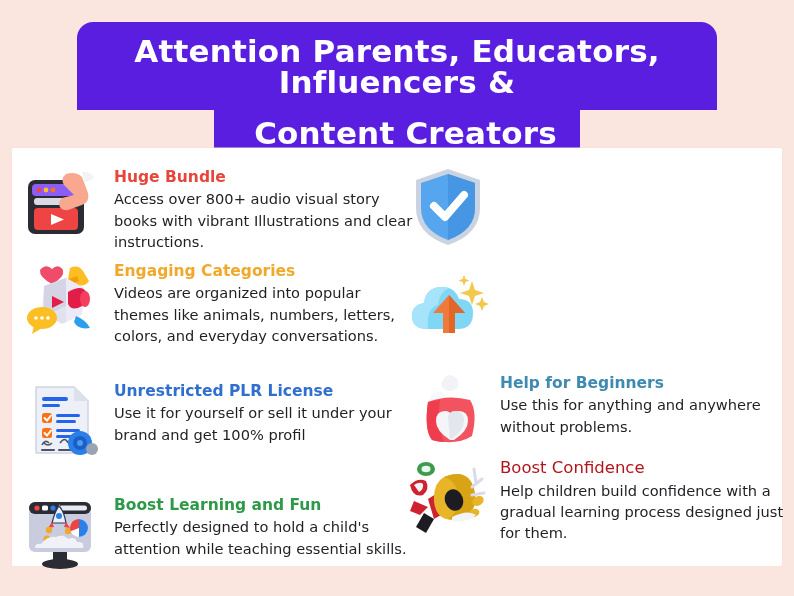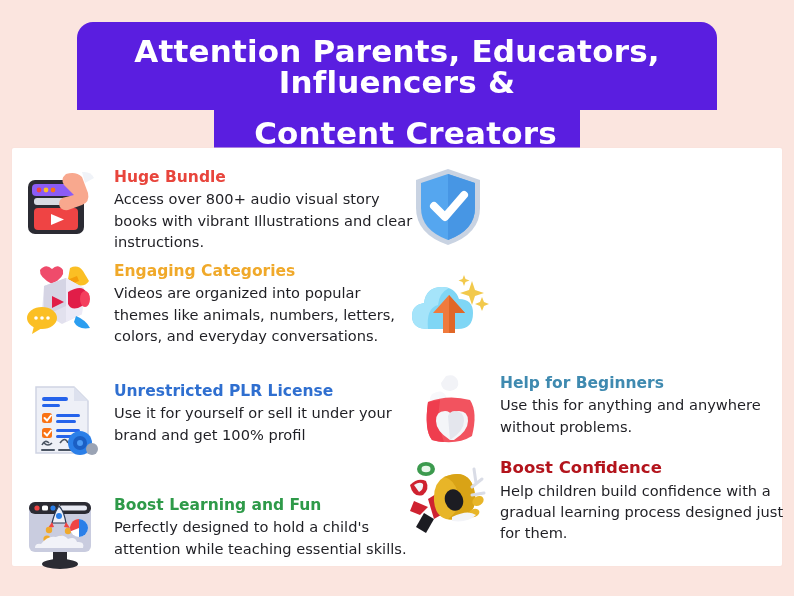--- a/index.html
+++ b/index.html
@@ -81,21 +81,21 @@
   }
   .feature .txt { padding-top: 4px; }
   .feature h3 {
     margin: 0 0 1px 0;
     font-size: 15.5px;
     font-weight: 700;
     line-height: 1.25;
     font-family: "DejaVu Sans", sans-serif;
     white-space: nowrap;
   }
-  .feature h3.bold { font-weight: 700; font-size: 16.5px; }
+  .feature h3.bold { font-weight: 400; font-size: 16.5px; }
   .feature p {
     margin: 0;
     font-size: 14.6px;
     line-height: 1.45;
     color: #1f1f24;
     font-family: "DejaVu Sans", sans-serif;
   }
 
   
   .col-l { left: 6px;  width: 400px; }

